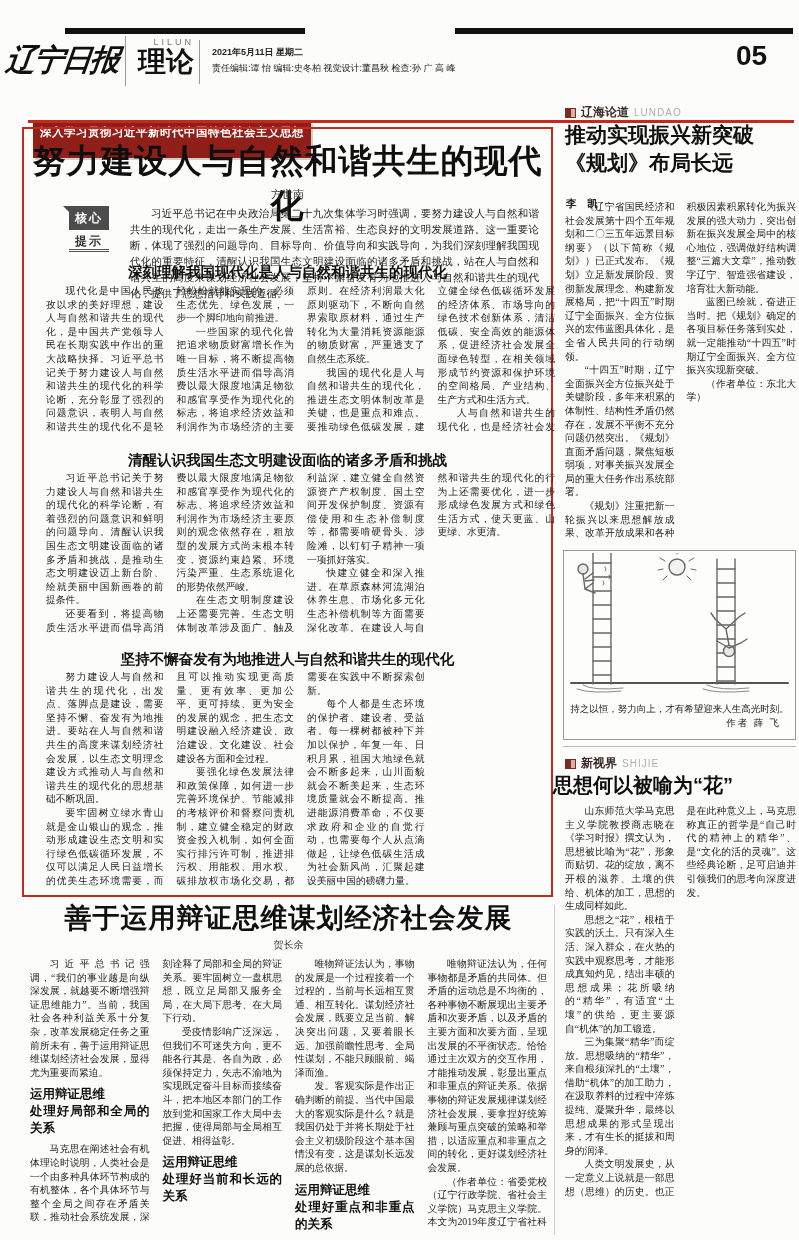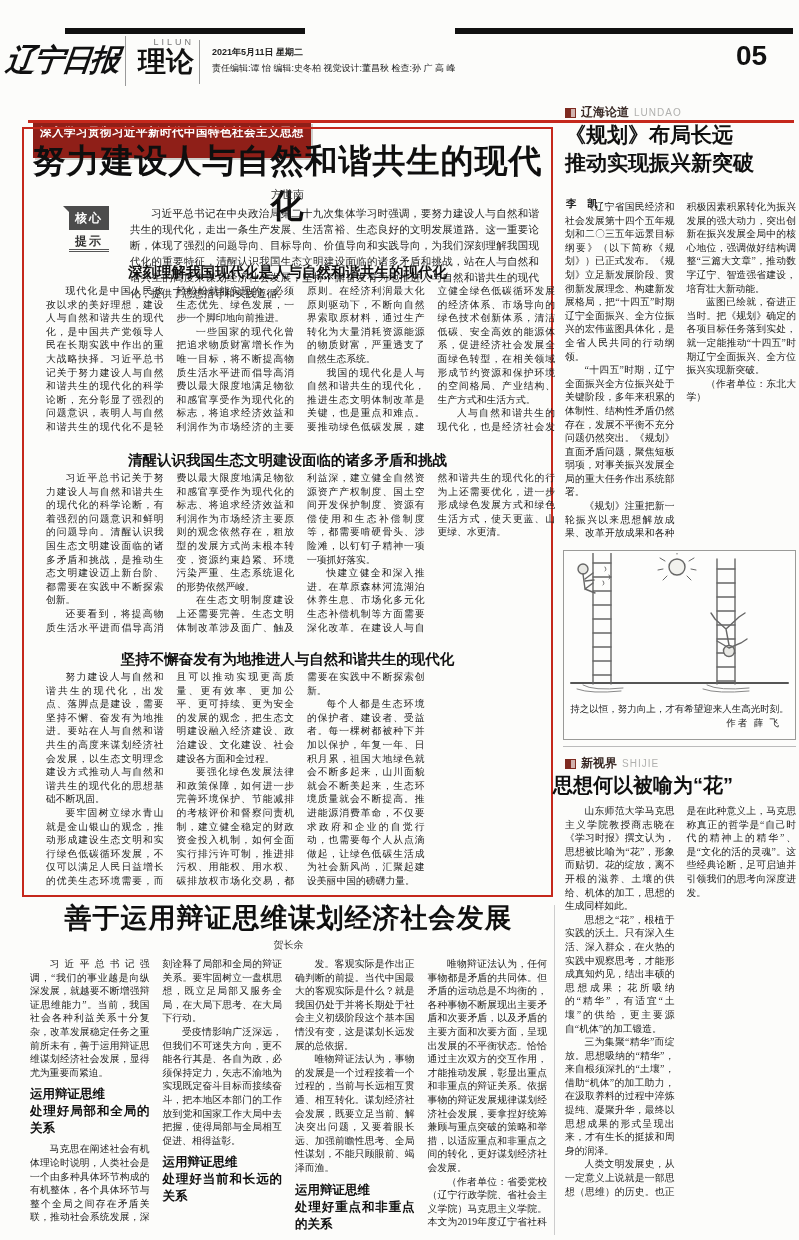--- a/index.html
+++ b/index.html
@@ -116,21 +116,21 @@
     </div>
     <div class="sect-head sh1">深刻理解我国现代化是人与自然和谐共生的现代化</div>
     <div class="cols4 c1">
         <p>现代化是中国人民孜孜以求的美好理想，建设人与自然和谐共生的现代化，是中国共产党领导人民在长期实践中作出的重大战略抉择。习近平总书记关于努力建设人与自然和谐共生的现代化的科学论断，充分彰显了强烈的问题意识，表明人与自然和谐共生的现代化不是轻轻松松就能实现的，必须生态优先、绿色发展，一步一个脚印地向前推进。</p>
         <p>一些国家的现代化曾把追求物质财富增长作为唯一目标，将不断提高物质生活水平进而倡导高消费以最大限度地满足物欲和感官享受作为现代化的标志，将追求经济效益和利润作为市场经济的主要原则。在经济利润最大化原则驱动下，不断向自然界索取原材料，通过生产转化为大量消耗资源能源的物质财富，严重透支了自然生态系统。</p>
         <p>我国的现代化是人与自然和谐共生的现代化，推进生态文明体制改革是关键，也是重点和难点。要推动绿色低碳发展，建立健全绿色低碳循环发展的经济体系、市场导向的绿色技术创新体系，清洁低碳、安全高效的能源体系，促进经济社会发展全面绿色转型，在相关领域形成节约资源和保护环境的空间格局、产业结构、生产方式和生活方式。</p>
         <p>人与自然和谐共生的现代化，也是经济社会发展与生态环境保护相统一的现代化，是物质文明与生态文明相互促进、共同提升的现代化。</p>
       </div>
     <div class="sect-head sh2">清醒认识我国生态文明建设面临的诸多矛盾和挑战</div>
     <div class="cols4 c2">
-        <p>习近平总书记关于努力建设人与自然和谐共生的现代化的科学论断，有着强烈的问题意识和鲜明的问题导向。清醒认识我国生态文明建设面临的诸多矛盾和挑战，是推动生态文明建设迈上新台阶、都需要在实践中不断探索创新。</p>
+        <p>习近平总书记关于努力建设人与自然和谐共生的现代化的科学论断，有着强烈的问题意识和鲜明的问题导向。清醒认识我国生态文明建设面临的诸多矛盾和挑战，是推动生态文明建设迈上新台阶、绘就美丽中国新画卷的前提条件。</p>
         <p>还要看到，将提高物质生活水平进而倡导高消费以最大限度地满足物欲和感官享受作为现代化的标志、将追求经济效益和利润作为市场经济主要原则的观念依然存在，粗放型的发展方式尚未根本转变，资源约束趋紧、环境污染严重、生态系统退化的形势依然严峻。</p>
         <p>在生态文明制度建设上还需要完善。生态文明体制改革涉及面广、触及利益深，建立健全自然资源资产产权制度、国土空间开发保护制度、资源有偿使用和生态补偿制度等，都需要啃硬骨头、涉险滩，以钉钉子精神一项一项抓好落实。</p>
         <p>快建立健全和深入推进。在草原森林河流湖泊休养生息、市场化多元化生态补偿机制等方面需要深化改革。在建设人与自然和谐共生的现代化的行为上还需要优化，进一步形成绿色发展方式和绿色生活方式，使天更蓝、山更绿、水更清。</p>
       </div>
     <div class="sect-head sh3">坚持不懈奋发有为地推进人与自然和谐共生的现代化</div>
     <div class="cols4 c3">
         <p>努力建设人与自然和谐共生的现代化，出发点、落脚点是建设，需要坚持不懈、奋发有为地推进。要站在人与自然和谐共生的高度来谋划经济社会发展，以生态文明理念建设方式推动人与自然和谐共生的现代化的思想基础不断巩固。</p>
         <p>要牢固树立绿水青山就是金山银山的观念，推动形成建设生态文明和实行绿色低碳循环发展，不仅可以满足人民日益增长的优美生态环境需要，而且可以推动实现更高质量、更有效率、更加公平、更可持续、更为安全的发展的观念，把生态文明建设融入经济建设、政治建设、文化建设、社会建设各方面和全过程。</p>
         <p>要强化绿色发展法律和政策保障，如何进一步完善环境保护、节能减排的考核评价和督察问责机制，建立健全稳定的财政资金投入机制，如何全面实行排污许可制，推进排污权、用能权、用水权、碳排放权市场化交易，都需要在实践中不断探索创新。</p>
         <p>每个人都是生态环境的保护者、建设者、受益者。每一棵树都被种下并加以保护，年复一年、日积月累，祖国大地绿色就会不断多起来，山川面貌就会不断美起来，生态环境质量就会不断提高。推进能源消费革命，不仅要求政府和企业的自觉行动，也需要每个人从点滴做起，让绿色低碳生活成为社会新风尚，汇聚起建设美丽中国的磅礴力量。</p>
@@ -144,39 +144,39 @@
       <div class="sub-head">
         <div>运用辩证思维</div>
         <div>处理好局部和全局的关系</div>
       </div>
       <p>马克思在阐述社会有机体理论时说明，人类社会是一个由多种具体环节构成的有机整体，各个具体环节与整个全局之间存在矛盾关联，推动社会系统发展，深刻诠释了局部和全局的辩证关系。要牢固树立一盘棋思想，既立足局部又服务全局，在大局下思考、在大局下行动。</p>
       <p>受疫情影响广泛深远，但我们不可迷失方向，更不能各行其是、各自为政，必须保持定力，矢志不渝地为实现既定奋斗目标而接续奋斗，把本地区本部门的工作放到党和国家工作大局中去把握，使得局部与全局相互促进、相得益彰。</p>
       <div class="sub-head">
         <div>运用辩证思维</div>
         <div>处理好当前和长远的关系</div>
       </div>
+      <p>唯物辩证法认为，事物的发展是一个过程接着一个过程的，当前与长远相互贯通、相互转化。谋划经济社会发展，既要立足当前、解决突出问题，又要着眼长远、加强前瞻性思考、全局性谋划，不能只顾眼前、竭泽而渔。</p>
       <p>发。客观实际是作出正确判断的前提。当代中国最大的客观实际是什么？就是我国仍处于并将长期处于社会主义初级阶段这个基本国情没有变，这是谋划长远发展的总依据。</p>
-      <p>唯物辩证法认为，事物的发展是一个过程接着一个过程的，当前与长远相互贯通、相互转化。谋划经济社会发展，既要立足当前、解决突出问题，又要着眼长远、加强前瞻性思考、全局性谋划，不能只顾眼前、竭泽而渔。</p>
       <div class="sub-head">
         <div>运用辩证思维</div>
         <div>处理好重点和非重点的关系</div>
       </div>
       <p>唯物辩证法认为，任何事物都是矛盾的共同体。但矛盾的运动总是不均衡的，各种事物不断展现出主要矛盾和次要矛盾，以及矛盾的主要方面和次要方面，呈现出发展的不平衡状态。恰恰通过主次双方的交互作用，才能推动发展，彰显出重点和非重点的辩证关系。依据事物的辩证发展规律谋划经济社会发展，要拿捏好统筹兼顾与重点突破的策略和举措，以适应重点和非重点之间的转化，更好谋划经济社会发展。</p>
       <p>（作者单位：省委党校（辽宁行政学院、省社会主义学院）马克思主义学院。本文为2019年度辽宁省社科基金青年项目“以问题导向助推新时代全面深化改革的路径研究”（L19CKS001）阶段性成果）</p>
     </div>
   <div class="vrule-bottom"></div>
 
   <div class="rc-label rl1">
     <span class="flag-icon"></span>
     <span class="zh">辽海论道</span>
     <span class="py">LUNDAO</span>
   </div>
   <div class="rc-title1">
+    <div>推动实现振兴新突破</div>
     <div>《规划》布局长远</div>
-    <div>推动实现振兴新突破</div>
   </div>
   <div class="rc-author">李 凯</div>
   <div class="cols2 rb1">
       <p>《辽宁省国民经济和社会发展第十四个五年规划和二〇三五年远景目标纲要》（以下简称《规划》）已正式发布。《规划》立足新发展阶段、贯彻新发展理念、构建新发展格局，把“十四五”时期辽宁全面振兴、全方位振兴的宏伟蓝图具体化，是全省人民共同的行动纲领。</p>
       <p>“十四五”时期，辽宁全面振兴全方位振兴处于关键阶段，多年来积累的体制性、结构性矛盾仍然存在，发展不平衡不充分问题仍然突出。《规划》直面矛盾问题，聚焦短板弱项，对事关振兴发展全局的重大任务作出系统部署。</p>
       <p>《规划》注重把新一轮振兴以来思想解放成果、改革开放成果和各种积极因素积累转化为振兴发展的强大动力，突出创新在振兴发展全局中的核心地位，强调做好结构调整“三篇大文章”，推动数字辽宁、智造强省建设，培育壮大新动能。</p>
       <p>蓝图已绘就，奋进正当时。把《规划》确定的各项目标任务落到实处，就一定能推动“十四五”时期辽宁全面振兴、全方位振兴实现新突破。</p>
       <p>（作者单位：东北大学）</p>
     </div>
 

